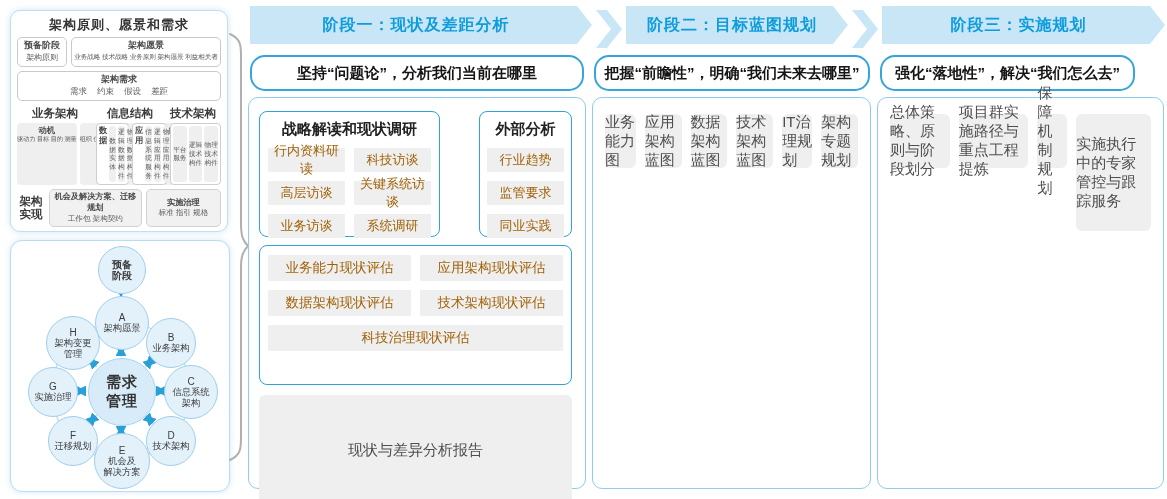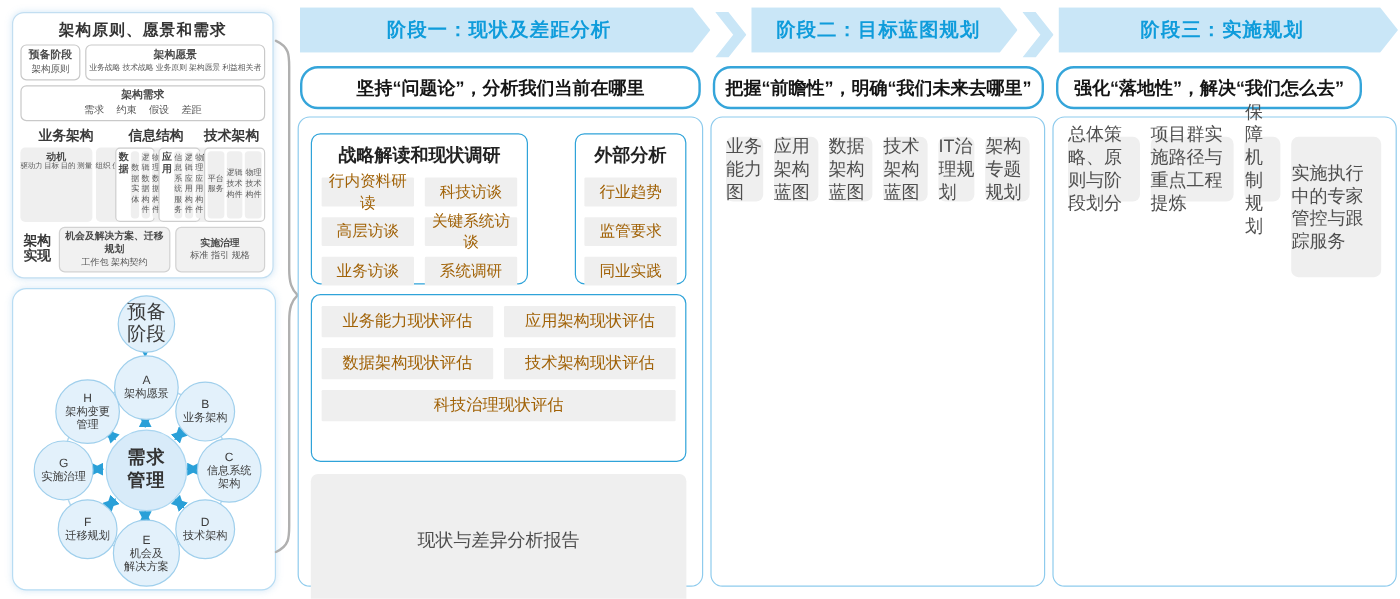--- a/index.html
+++ b/index.html
@@ -43,21 +43,21 @@
   .implbox .d{font-size:7.6px;color:#5a5a5a;line-height:1.4;}
   .implbox1{flex:1.25;}.implbox2{flex:1;}
   
   .panelB{position:absolute;left:10px;top:240px;width:218px;height:250px;background:#fff;
           border:1px solid #b7dcf3;border-radius:12px;box-shadow:0 0 6px rgba(120,180,225,.3);}
   .node{position:absolute;border-radius:50%;background:#e3f1fb;border:1px solid #9fcfec;
         display:flex;flex-direction:column;align-items:center;justify-content:center;
         text-align:center;line-height:1.15;}
   .node .nid{font-size:10px;color:#3c3c3c;}
   .node .nlabel{font-size:9.3px;color:#3c3c3c;white-space:pre-line;}
-  .prepnode{white-space:pre-line;font-size:16px;font-weight:400;color:#3c3c3c;text-align:center;}
+  .prepnode{white-space:pre-line;font-size:10px;font-weight:700;color:#3c3c3c;text-align:center;}
   .centernode{background:#d8ebf9;border:1px solid #a9d5f0;font-size:15px;font-weight:bold;
               color:#333;white-space:pre-line;line-height:1.25;letter-spacing:1px;}
   .cyclesvg{position:absolute;left:0;top:0;}
   
   .brace{position:absolute;left:228px;top:32px;}
   
   .band{position:absolute;top:6px;height:38px;background:#c9e6f7;
         display:flex;align-items:center;justify-content:center;
         font-size:16px;font-weight:bold;color:#0f9cdb;letter-spacing:1px;
         clip-path:polygon(0 0,calc(100% - 15px) 0,100% 50%,calc(100% - 15px) 100%,0 100%);

